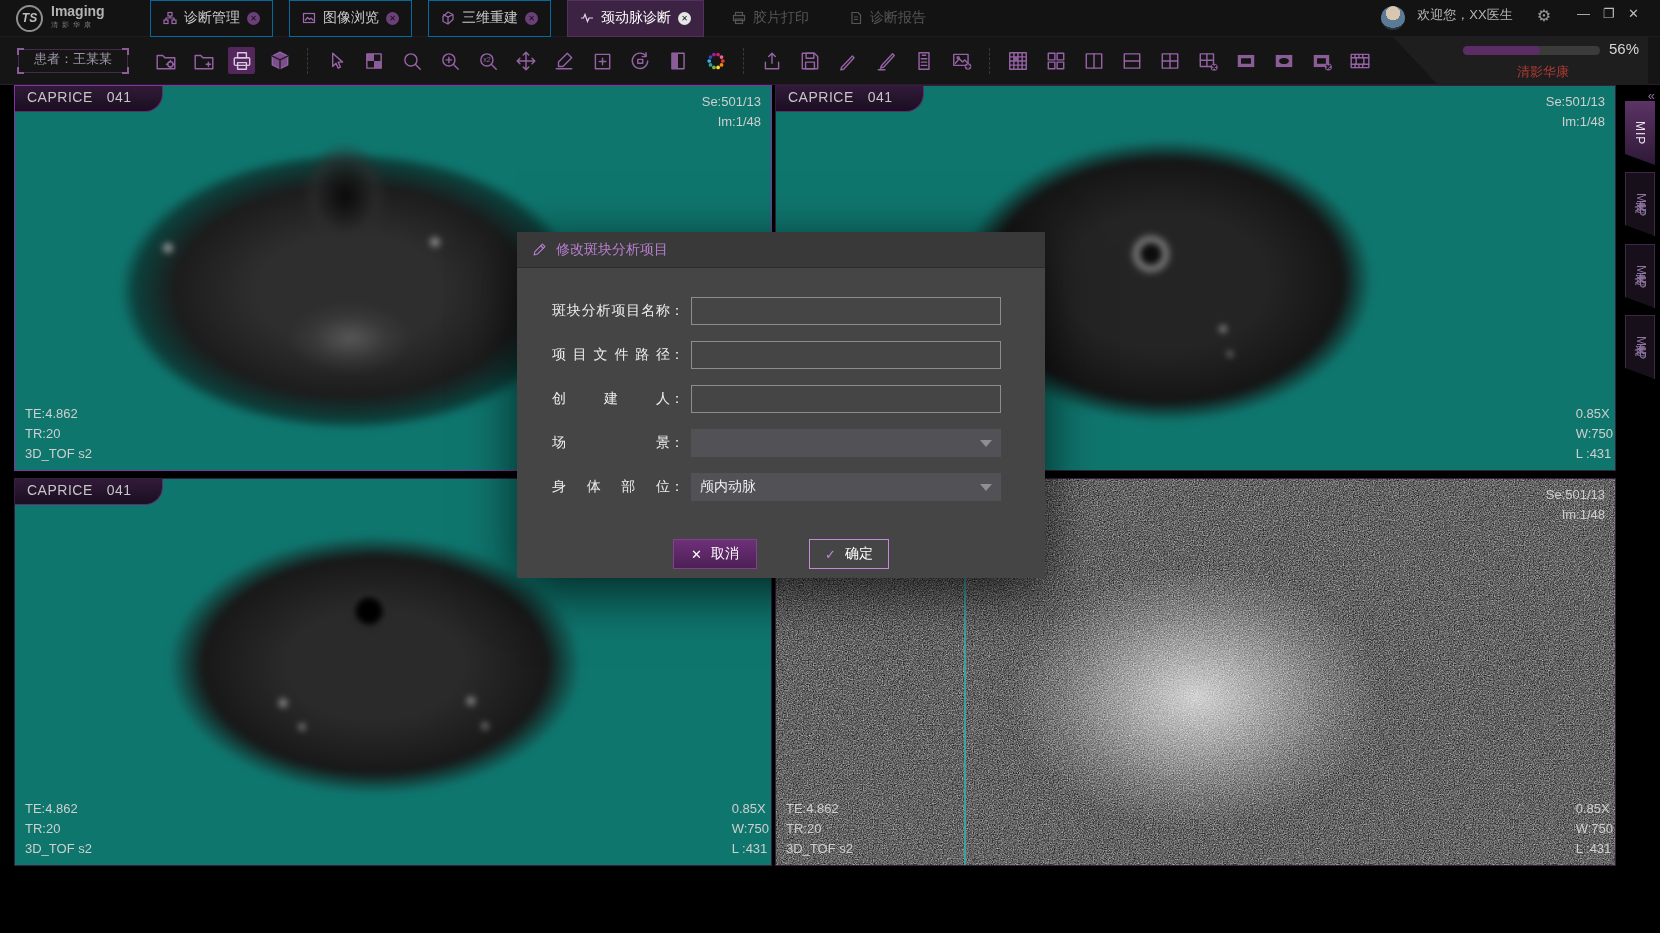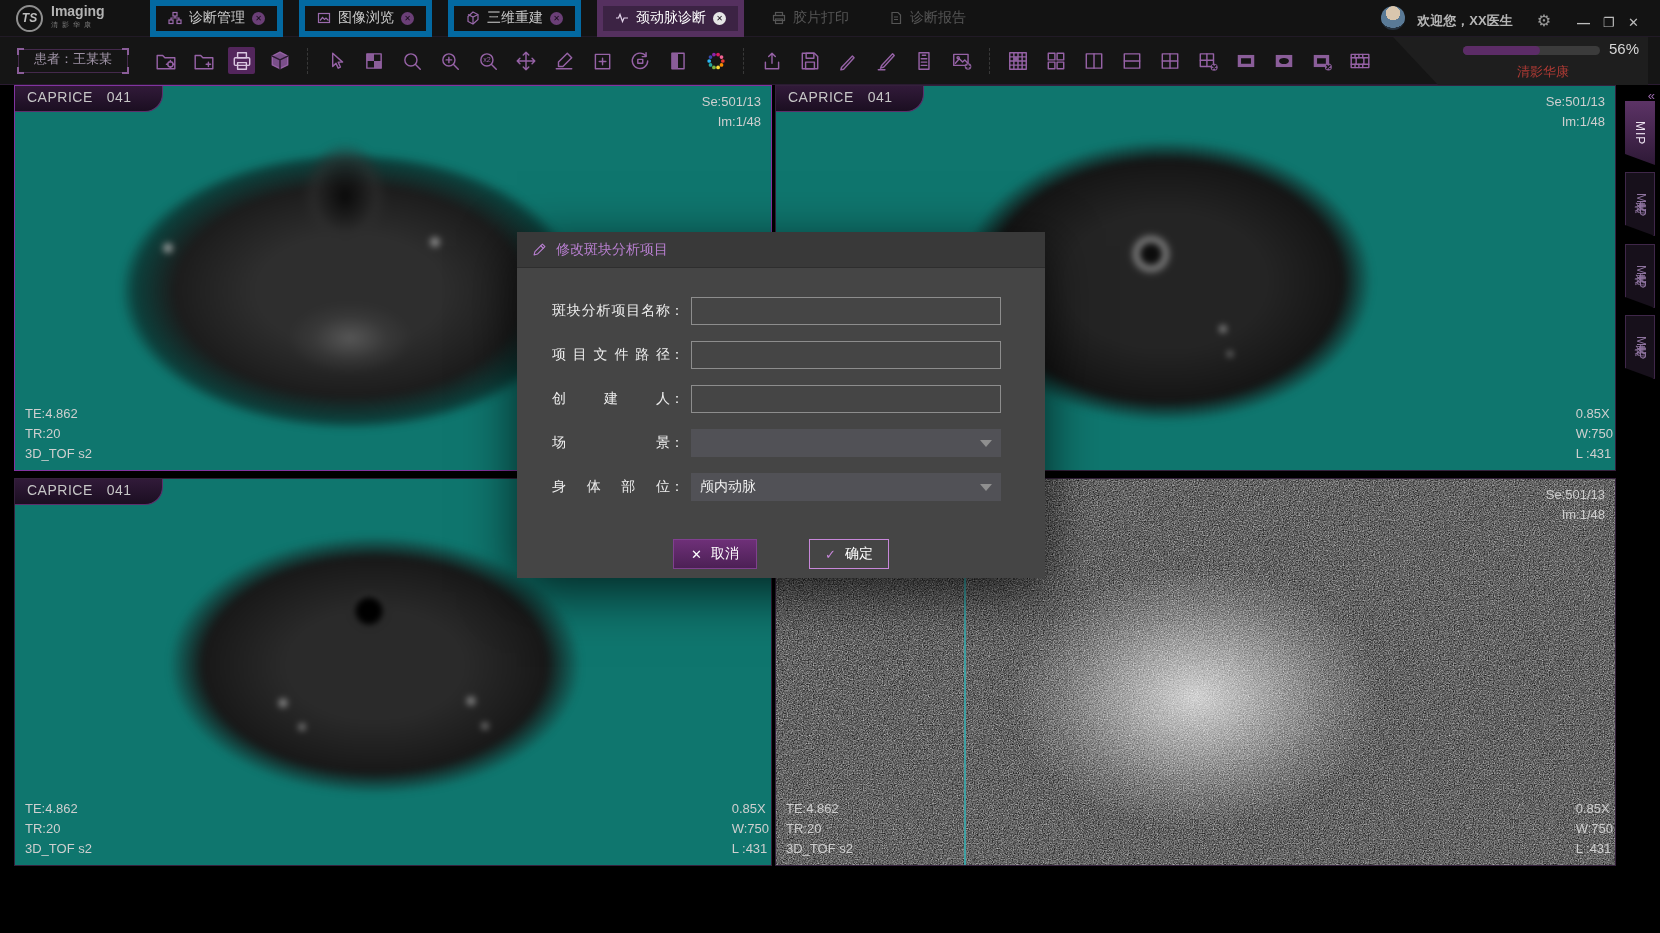--- a/index.html
+++ b/index.html
@@ -10,30 +10,30 @@
   .titlebar { position:absolute; left:0; top:0; width:1660px; height:37px; background:#131313;
     border-bottom:1px solid #211a26; display:flex; align-items:center; }
   .logo { display:flex; align-items:center; gap:8px; margin-left:16px; width:124px; }
   .logo-mono { width:27px; height:27px; border:2px solid #8f8f8f; border-radius:50%; color:#bdbdbd;
     font-size:12px; font-weight:bold; font-style:italic; display:flex; align-items:center; justify-content:center; }
   .logo-txt { display:flex; flex-direction:column; line-height:12px; }
   .logo-title { color:#b3b3b3; font-size:14px; font-weight:bold; }
   .logo-sub { color:#7c7c7c; font-size:7px; letter-spacing:4px; margin-top:2px; }
   .tabs { display:flex; align-items:stretch; height:37px; margin-left:10px; }
   .tab { display:flex; align-items:center; gap:7px; padding:0 12px; margin-right:16px;
-    border:6px solid #0369a1; color:#c9c9c9; font-size:14px; cursor:default; }
+    border:1px solid #0369a1; color:#c9c9c9; font-size:14px; cursor:default; }
   .tab svg { stroke:#9b6aad; fill:none; stroke-width:1.2; }
   .tab.active { background:#3c2344; border-color:#55305f; color:#fff; }
   .tab.active svg { stroke:#e3d4ea; }
   .tab.disabled { border:none; color:#555; }
   .tab.disabled svg { stroke:#555; }
   .tab-close { width:13px; height:13px; border-radius:50%; background:#6b3f77; color:#140b17;
     font-size:8px; display:flex; align-items:center; justify-content:center; }
   .tab.active .tab-close { background:#e6e6e6; }
-  .titlebar-right { margin-left:auto; display:flex; align-items:flex-end; padding-right:14px;font-weight:bold; }
+  .titlebar-right { margin-left:auto; display:flex; align-items:flex-start; padding-right:14px; }
   .avatar { width:24px; height:24px; border-radius:50%;
     background:radial-gradient(circle at 50% 30%, #d9c6ae 0 34%, #5a7a96 35% 70%, #26323e 71%); }
   .welcome { color:#b5b5b5; font-size:13px; margin:0 14px 0 12px; }
   .gear { color:#9a9a9a; font-size:16px; margin:0 20px 0 10px; }
   .winbtn { color:#bdbdbd; font-size:13px; width:25px; text-align:center; }
 
   
   .toolbar { position:absolute; left:0; top:37px; width:1660px; height:48px; background:#151515;
     border-bottom:1px solid #2a1b31; display:flex; align-items:center; padding-left:18px; }
   .patient-box { position:relative; width:110px; height:24px; border:1px solid #44294c;

